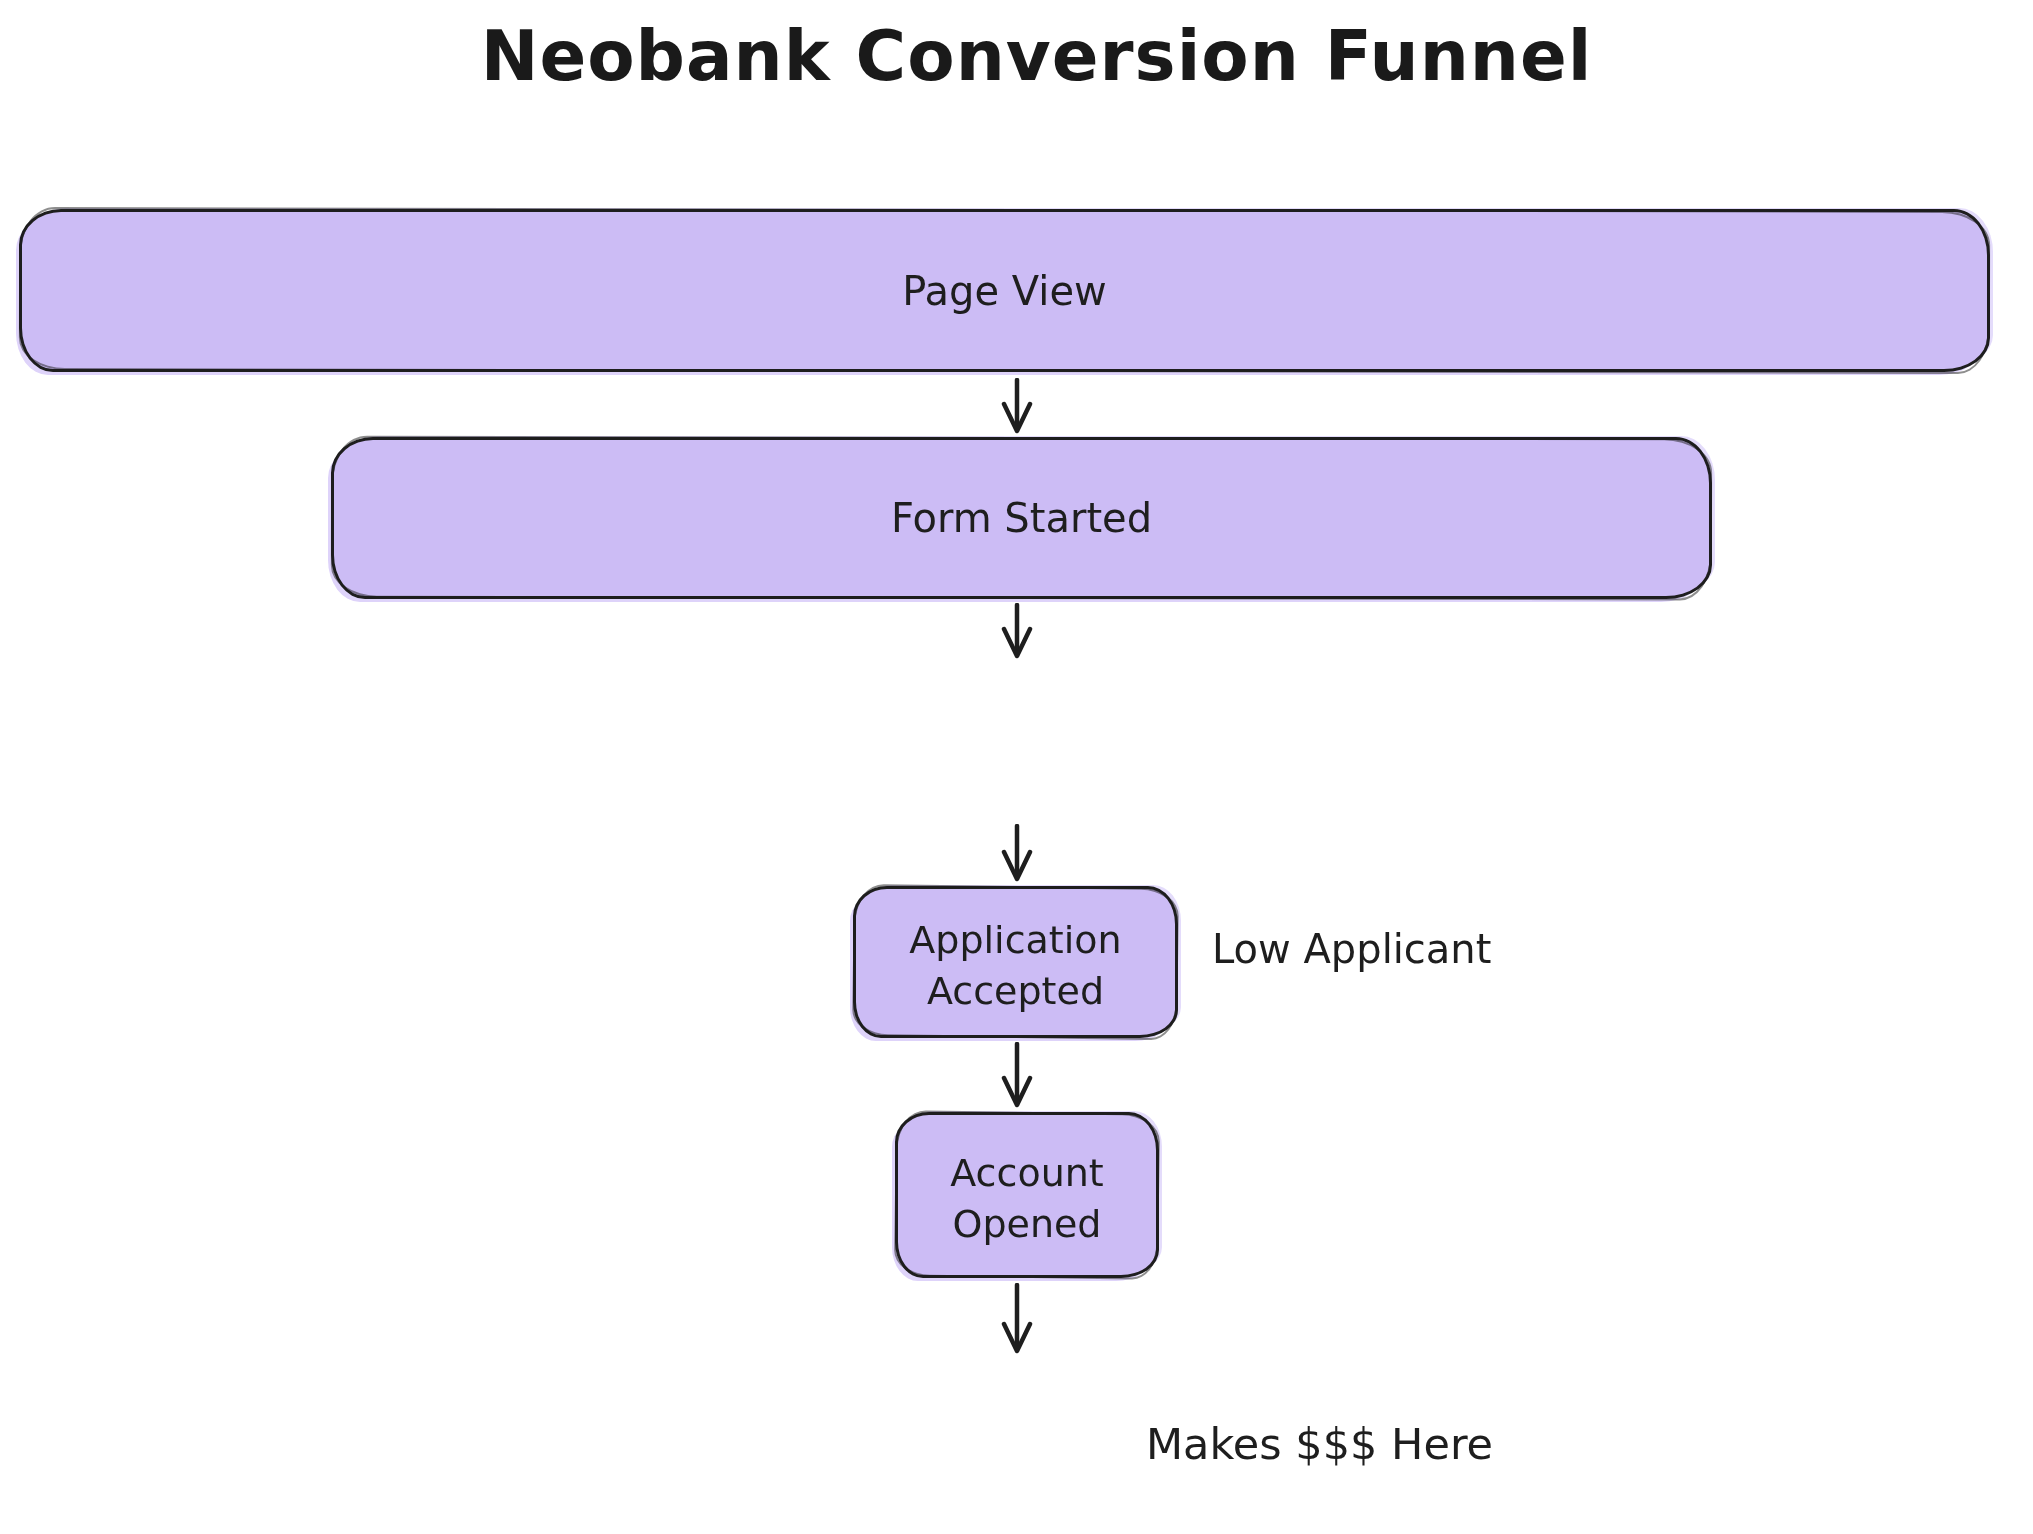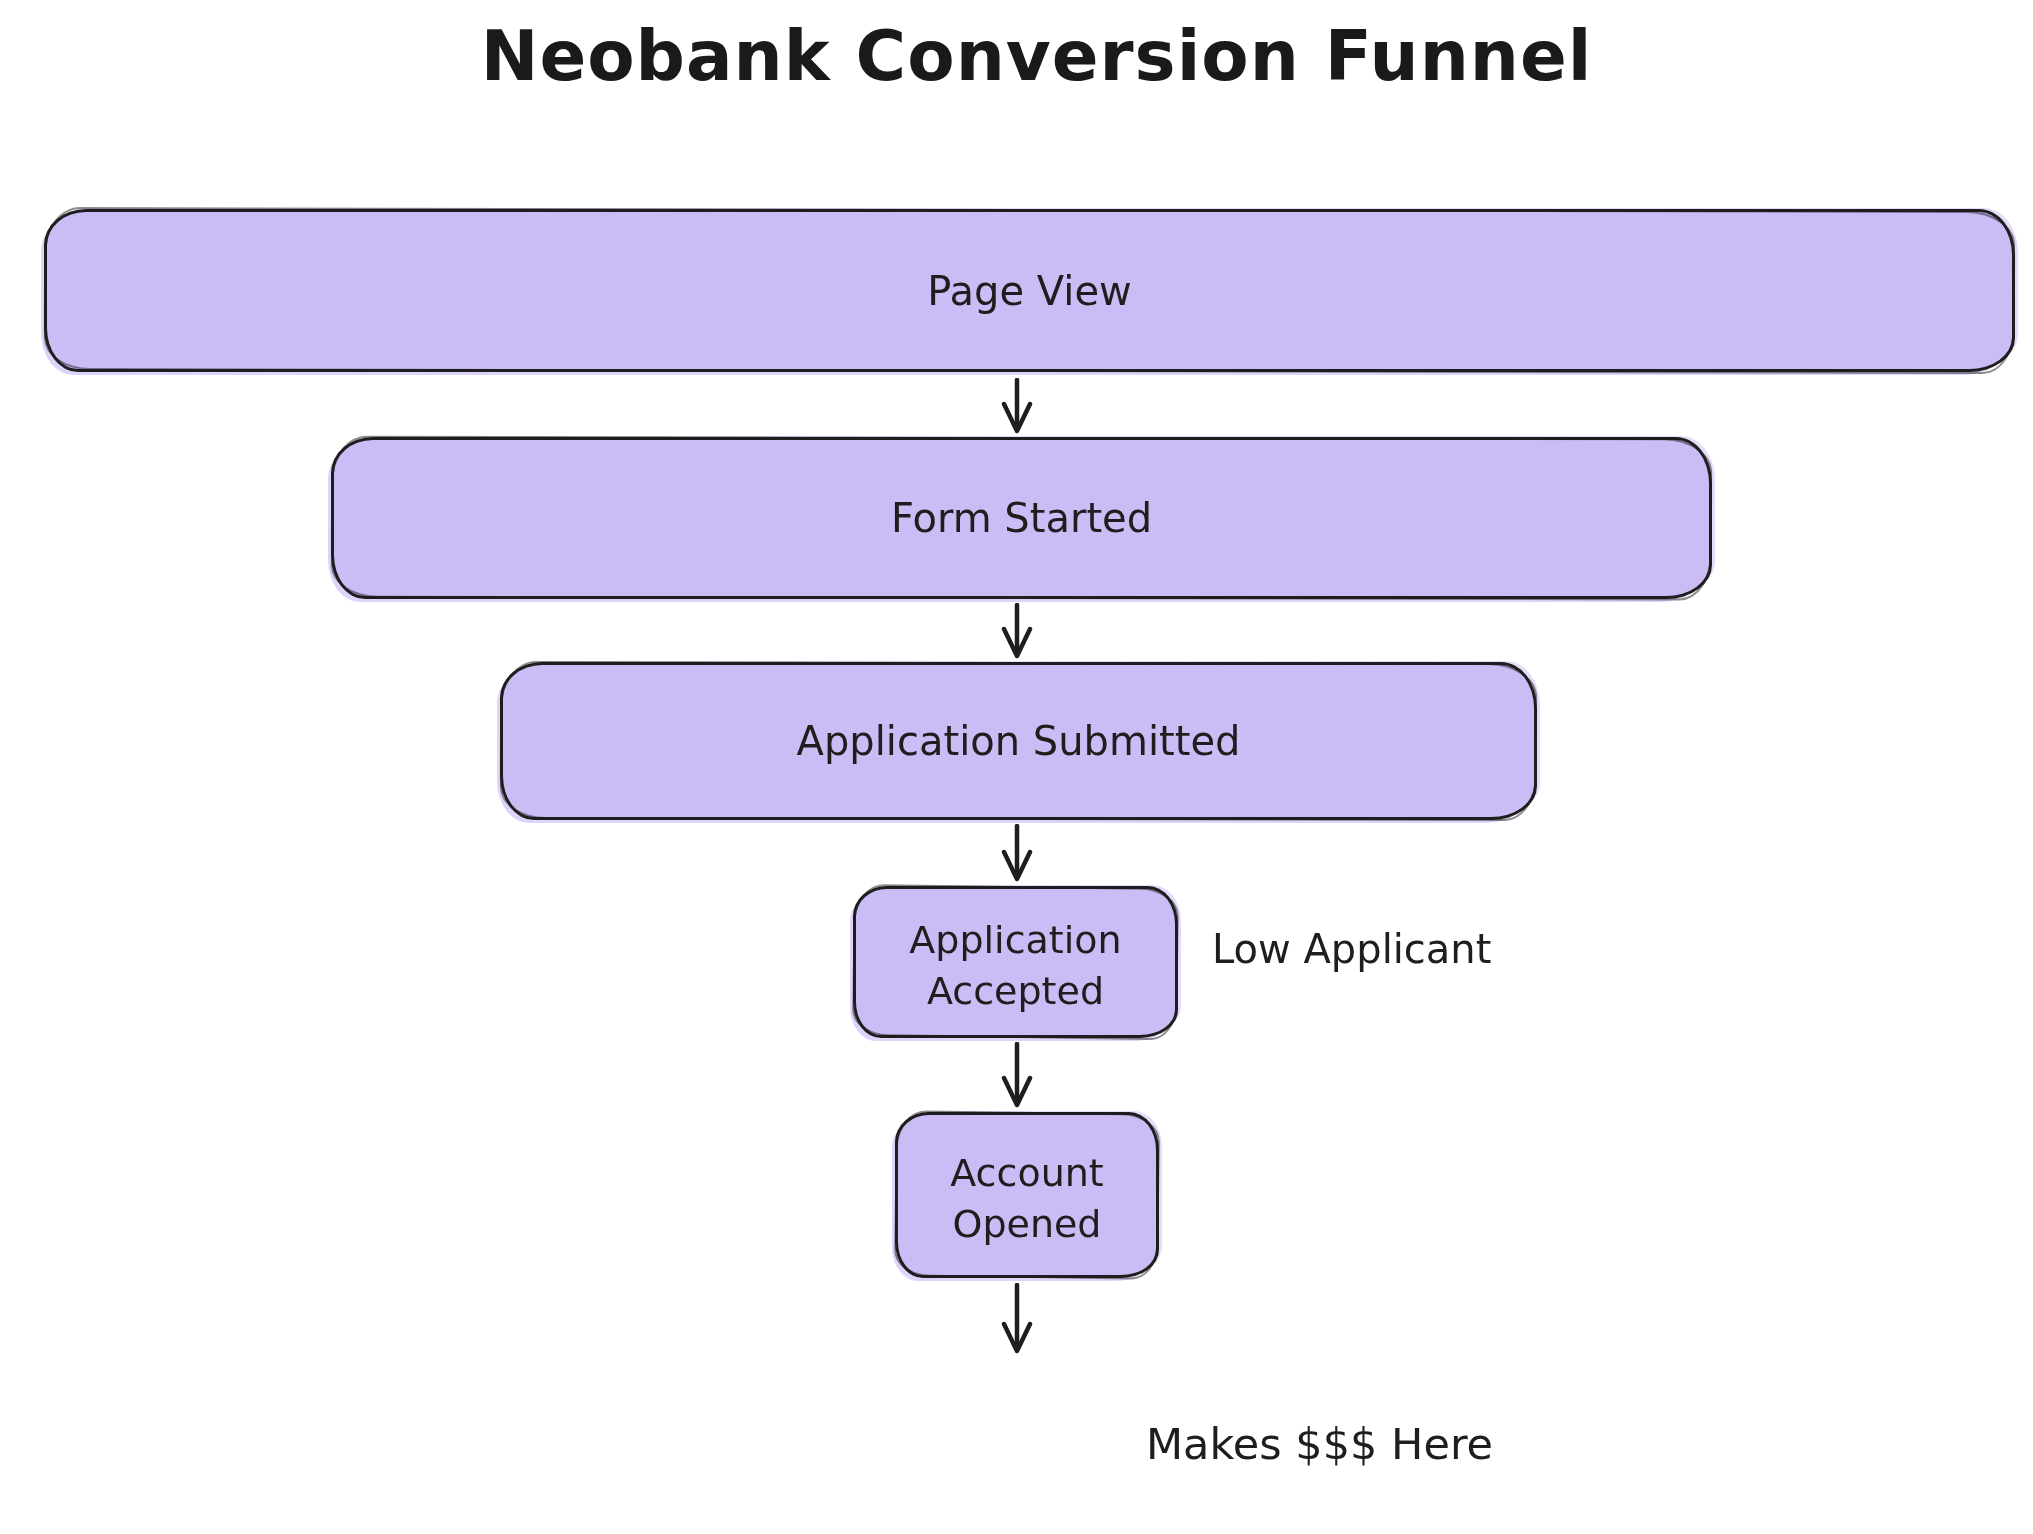--- a/index.html
+++ b/index.html
@@ -52,21 +52,21 @@
     opacity: 0.5;
     transform: rotate(0.12deg);
     pointer-events: none;
   }
   .stage-label {
     font-size: 40px;
     line-height: 1.35;
     padding: 0 26px;
   }
 
-  .stage-1 { left: 19px;  top: 209px;  width: 1971px; height: 163px; margin-left: 25px; }
+  .stage-1 { left: 19px;  top: 209px;  width: 1971px; height: 163px; }
   .stage-2 { left: 331px; top: 437px;  width: 1381px; height: 162px; }
   .stage-3 { left: 500px; top: 662px;  width: 1037px; height: 158px; }
   .stage-4 { left: 853px; top: 886px;  width: 325px;  height: 152px; border-radius: 34px 30px 38px 28px / 30px 38px 28px 36px; }
   .stage-5 { left: 895px; top: 1112px; width: 264px;  height: 166px; border-radius: 34px 30px 38px 28px / 30px 38px 28px 36px; }
   .stage-6 { left: 953px; top: 1358px; width: 128px;  height: 160px; border-radius: 28px 24px 30px 22px / 24px 30px 22px 28px; }
   .stage-4 .stage-label, .stage-5 .stage-label { font-size: 38px; padding: 0 14px; margin-top: 8px; }
   .stage-6 .stage-label { font-size: 26px; padding: 0 6px; }
   .stage-4::after, .stage-5::after, .stage-6::after { transform: rotate(0.8deg); border-radius: 30px 38px 26px 36px / 38px 28px 36px 26px; }
 
   
@@ -115,23 +115,20 @@
     <span class="stage-label">Form Started</span>
   </div>
 
   <div class="arrow arrow-2">
     <svg viewBox="0 0 40 56" fill="none" stroke="#1e1e1e" stroke-width="4.5" stroke-linecap="round" stroke-linejoin="round">
       <line x1="20" y1="2" x2="20" y2="51"></line>
       <polyline points="7,26 20,53 33,26"></polyline>
     </svg>
   </div>
 
-  <div class="stage stage-3">
-    <span class="stage-label">Application Submitted</span>
-  </div>
 
   <div class="arrow arrow-3">
     <svg viewBox="0 0 40 58" fill="none" stroke="#1e1e1e" stroke-width="4.5" stroke-linecap="round" stroke-linejoin="round">
       <line x1="20" y1="2" x2="20" y2="53"></line>
       <polyline points="7,28 20,55 33,28"></polyline>
     </svg>
   </div>
 
   <div class="stage stage-4">
     <span class="stage-label">Application Accepted</span>

